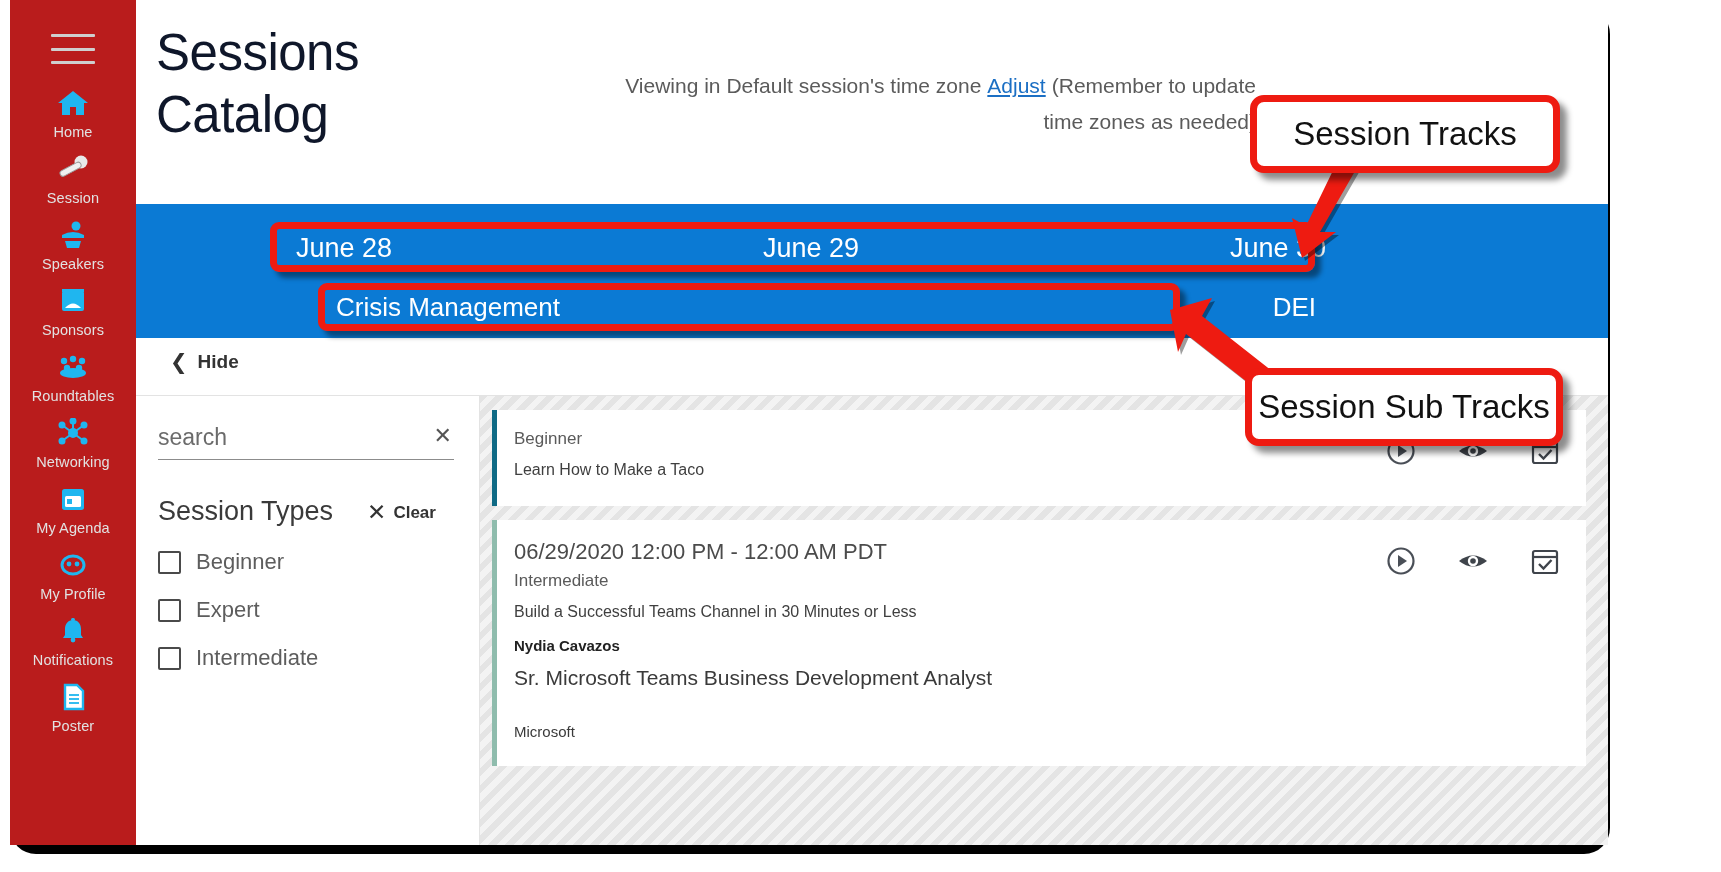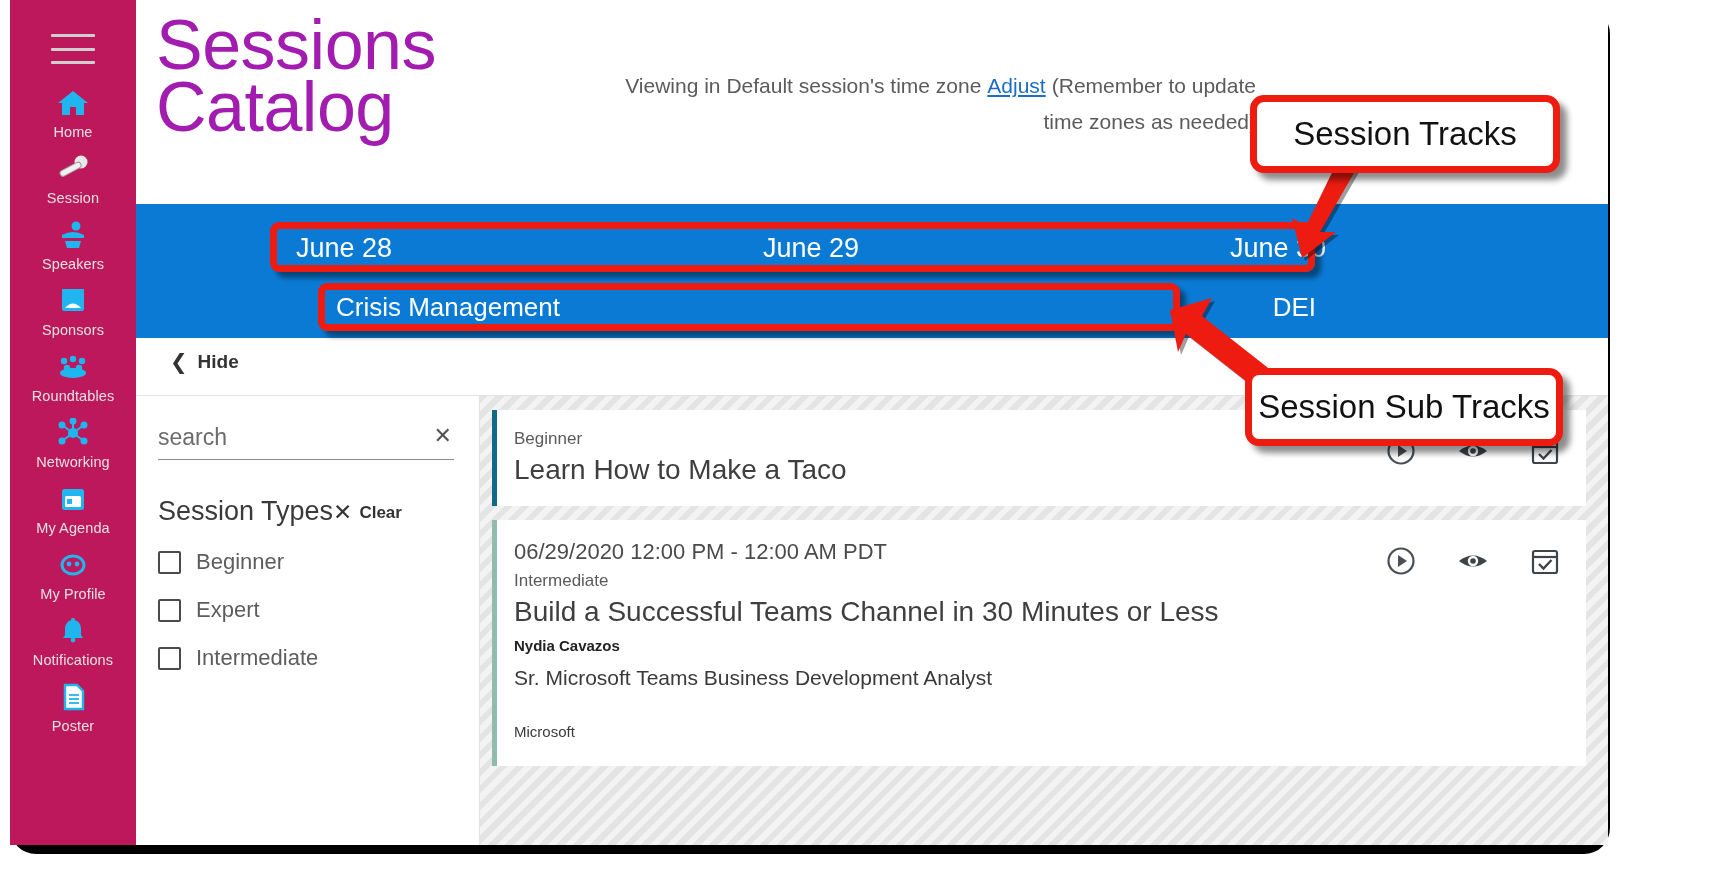--- a/index.html
+++ b/index.html
@@ -42,21 +42,21 @@
     overflow: hidden;
   }
 
   
   #nav-rail {
     position: absolute;
     left: 0;
     top: 0;
     width: 126px;
     height: 845px;
-    background: #be185d;
+    background: #b91c1c;
     color: #d7d7d7;
     padding-top: 12px;
   }
   #hamburger {
     width: 44px;
     height: 30px;
     margin: 22px auto 18px auto;
     display: flex;
     flex-direction: column;
     justify-content: space-between;
@@ -94,26 +94,26 @@
     position: absolute;
     left: 126px;
     top: 0;
     width: 1472px;
     height: 204px;
     background: #ffffff;
   }
   #page-title {
     position: absolute;
     left: 20px;
-    top: 14px;
+    top: 22px;
     width: 300px;
-    font-size: 70px;
+    font-size: 51px;
     line-height: 62px;
     font-weight: 400;
-    color: #a21caf;
+    color: #0f172a;
     letter-spacing: -0.5px;
   }
   #tz-notice {
     position: absolute;
     left: 480px;
     top: 68px;
     width: 640px;
     text-align: right;
     font-size: 21px;
     line-height: 36px;
@@ -227,20 +227,21 @@
     top: 2px;
     font-size: 22px;
     color: #555;
     cursor: pointer;
     line-height: 20px;
   }
   #filter-head {
     margin-top: 36px;
     display: flex;
     align-items: baseline;
+    gap: 34px;
   }
   #filter-title {
     font-size: 27px;
     color: #3a3a3a;
     font-weight: 400;
   }
   #filter-clear {
     display: flex;
     align-items: center;
     gap: 7px;
@@ -296,21 +297,21 @@
     content: "";
     position: absolute;
     left: 0; top: 0; bottom: 0;
     width: 5px;
   }
   .session-card.accent-teal::before { background: #0f6a85; }
   .session-card.accent-sage::before { background: #8fbcad; }
 
   .s-time   { font-size: 22px; color: #4b4b4b; line-height: 32px; }
   .s-level  { font-size: 17px; color: #5a5a5a; line-height: 26px; }
-  .s-title  { font-size: 28px; color: #3f3f3f; line-height: 36px; }
+  .s-title  { font-size: 16px; color: #3f3f3f; line-height: 36px; }
   .s-speaker{ font-size: 15px; color: #222; font-weight: bold; line-height: 32px; }
   .s-role   { font-size: 21px; color: #3a3a3a; line-height: 32px; }
   .s-org    { font-size: 15px; color: #3a3a3a; line-height: 32px; margin-top: 22px; }
 
   .card-actions {
     position: absolute;
     right: 26px;
     top: 26px;
     display: flex;
     gap: 40px;

